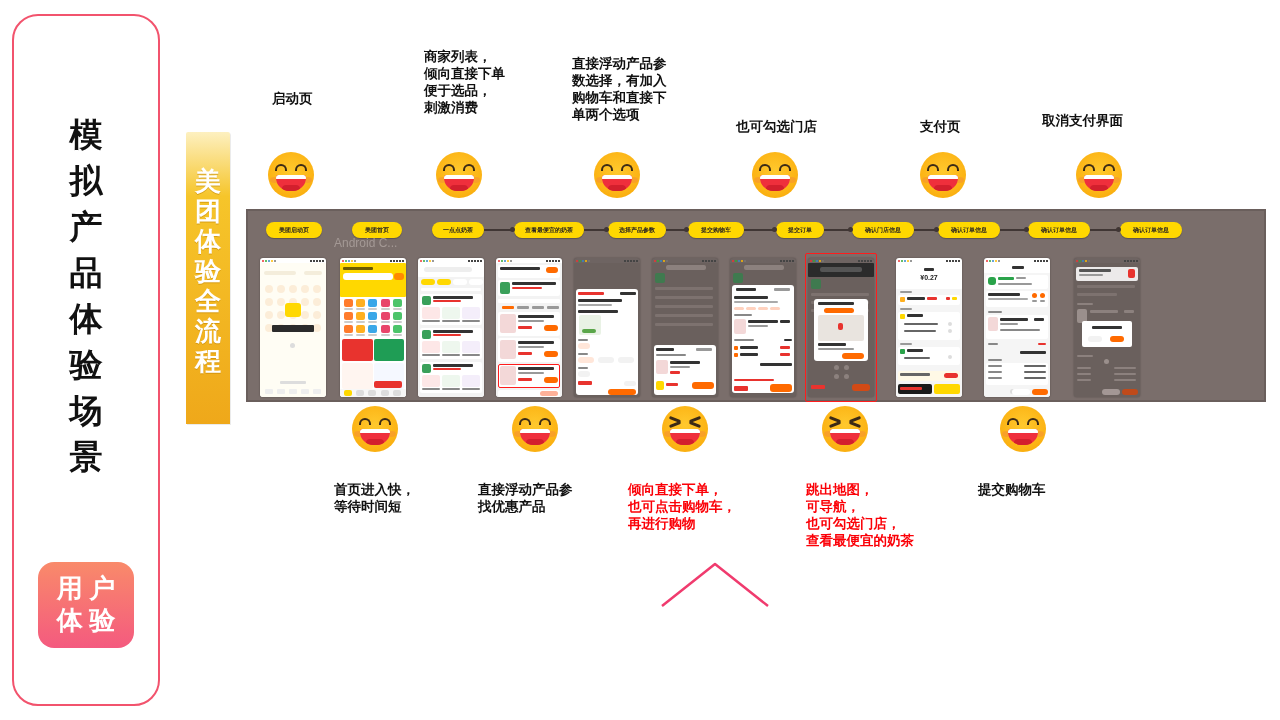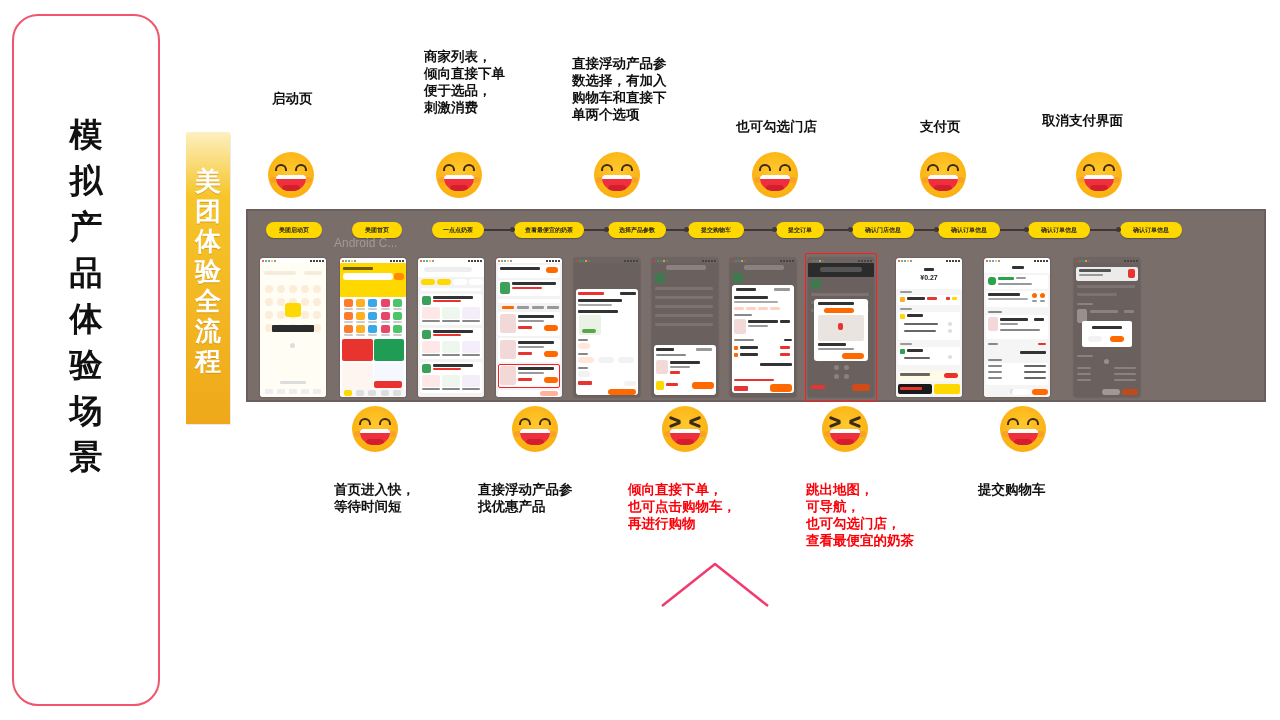--- a/index.html
+++ b/index.html
@@ -167,20 +167,24 @@
   <div id="left-card">
     <div id="left-vtitle">
         <span>模</span>
         <span>拟</span>
         <span>产</span>
         <span>品</span>
         <span>体</span>
         <span>验</span>
         <span>场</span>
         <span>景</span>
+      </div>
+    <div id="left-badge">
+        <div>用 户</div>
+        <div>体 验</div>
       </div>
   </div>
 
   <div id="yellow-banner">
     <div class="vtxt">
         <span>美</span>
         <span>团</span>
         <span>体</span>
         <span>验</span>
         <span>全</span>

